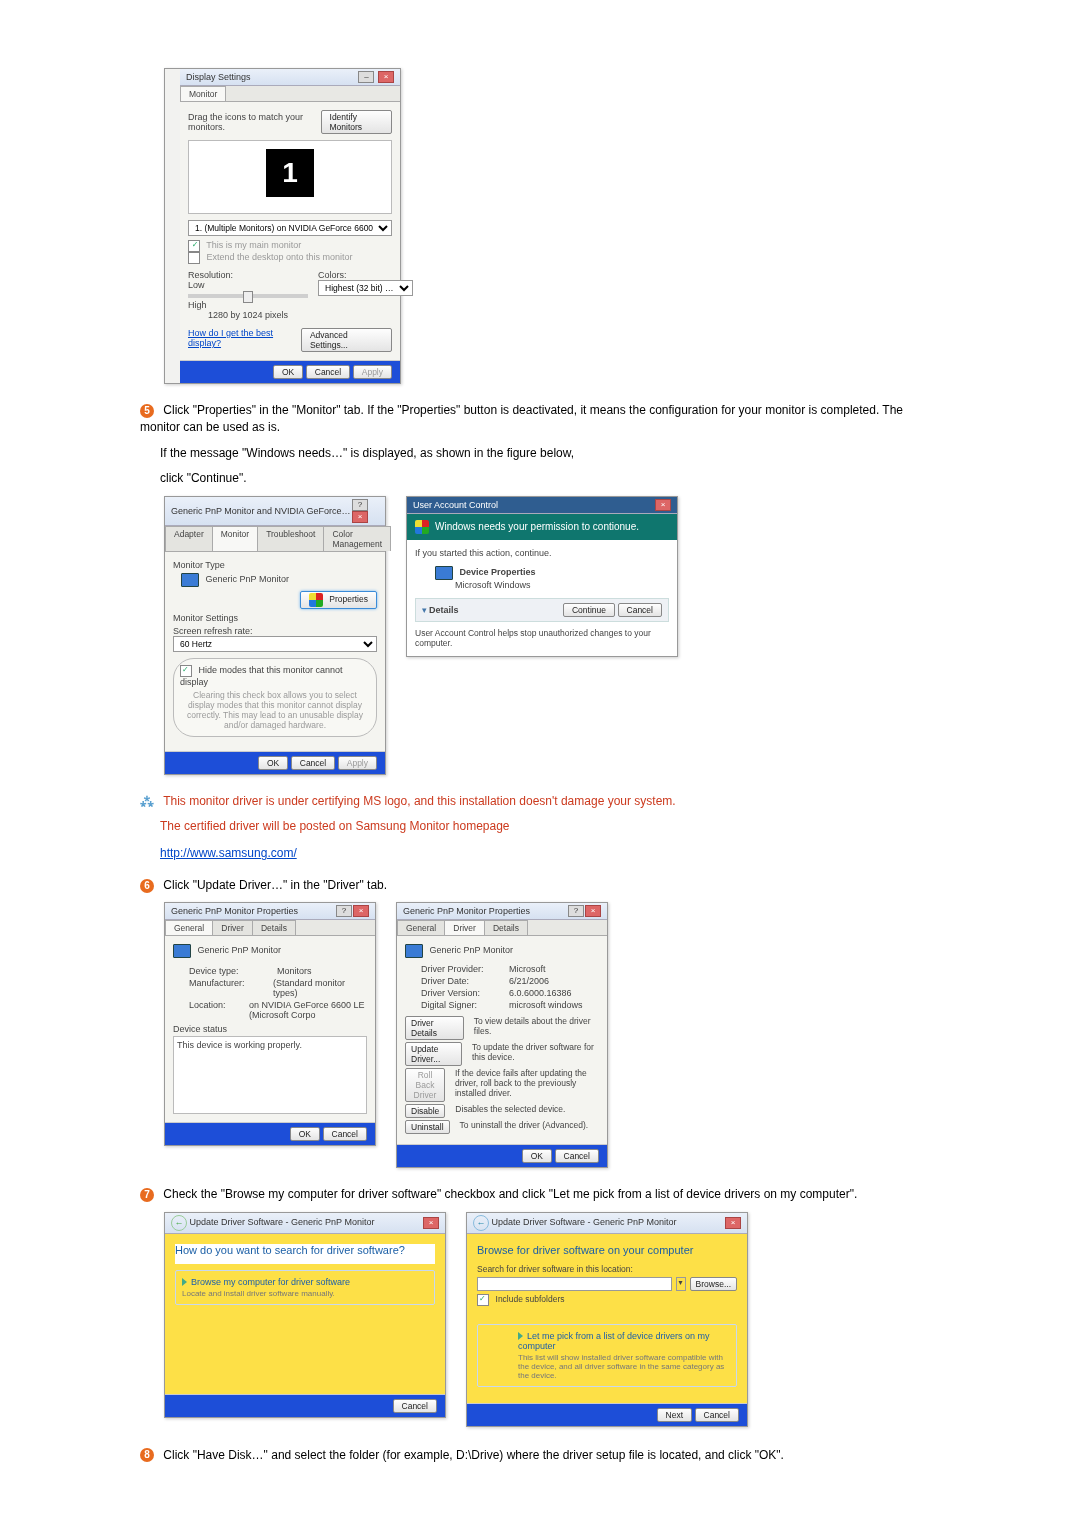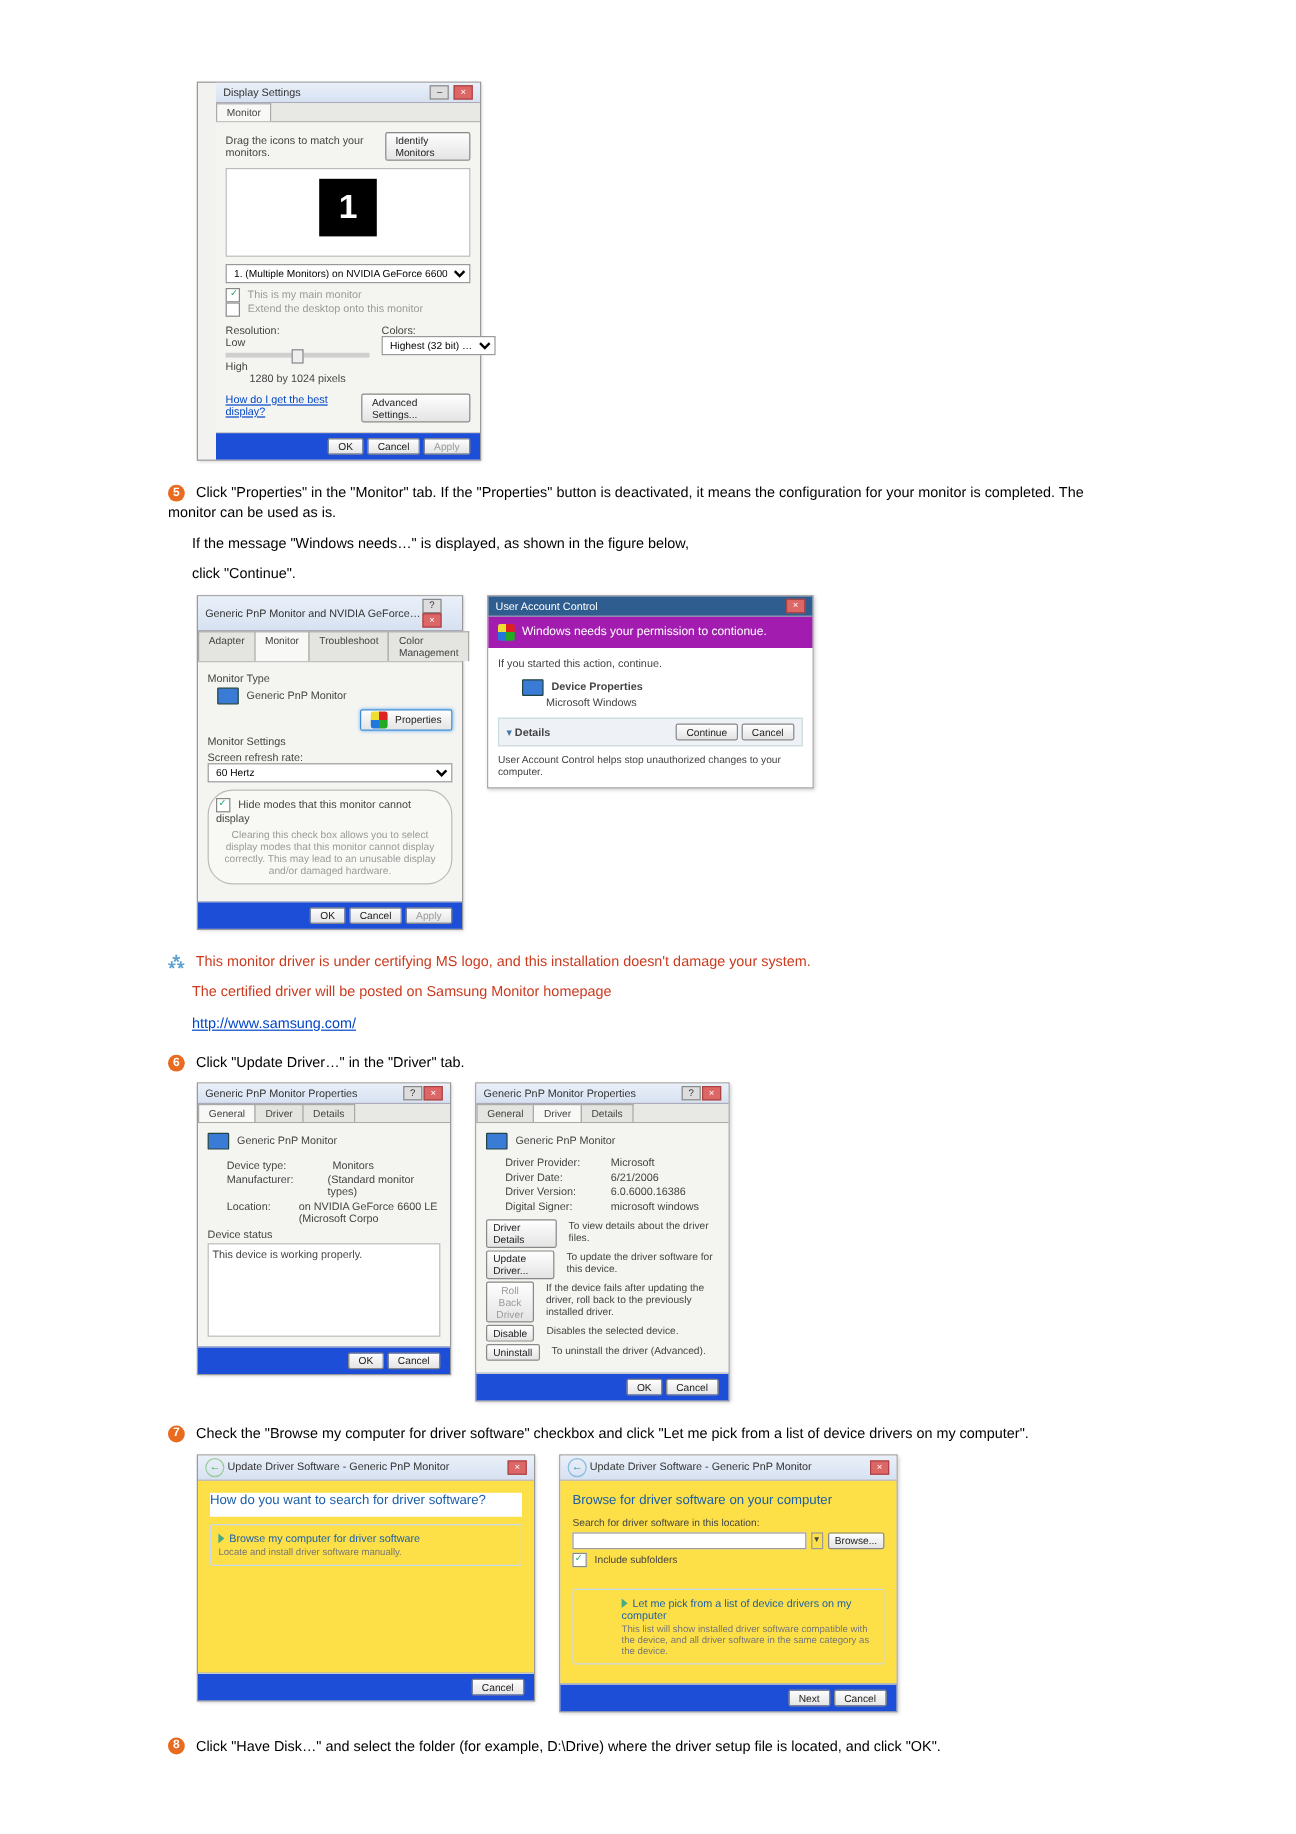--- a/index.html
+++ b/index.html
@@ -103,21 +103,21 @@
   .big-1 {
     width:48px; height:48px; background:#000; color:#fff; font-size:28px; font-weight:bold;
     display:flex; align-items:center; justify-content:center; margin:8px auto;
   }
   select.fake, input.fake {
     font-size:8.5px; border:1px solid #999; background:#fff; padding:1px 2px;
   }
   .checkbox { display:inline-block; width:10px;height:10px;border:1px solid #888;background:#fff;vertical-align:middle;margin-right:4px;}
   .checkbox.checked::after{content:"✓"; font-size:8px; position:relative; top:-2px; left:1px; color:#2a6;}
   .uac-box { width:270px; }
-  .uac-header { background:#a21caf; color:#fff; padding:6px 8px; font-size:10px; display:flex; align-items:center;}
+  .uac-header { background:#0f766e; color:#fff; padding:6px 8px; font-size:10px; display:flex; align-items:center;}
   .details-row{ display:flex; justify-content:space-between; align-items:center; padding:4px 6px;}
   .small-txt{font-size:8.5px;}
   .prop-row { display:flex; gap:10px; margin:2px 0;}
   .prop-row .k{ width:78px; color:#444;}
   .wizard { width:280px; }
   .wizard .hdr { background:#fff; padding:6px 8px; font-size:10px; color:#2a6b2a; border-bottom:1px solid #ccc;}
   .wizard .bdy { padding:10px; background:#fde047; min-height:140px;}
   .wizard .opt { border:1px solid #c8d8ef; border-radius:2px; padding:6px; margin:6px 0;}
   .wizard .opt .t { color:#1c5faa; font-size:9px;}
   .wizard .opt .d { color:#777; font-size:8px; margin-top:2px;}

